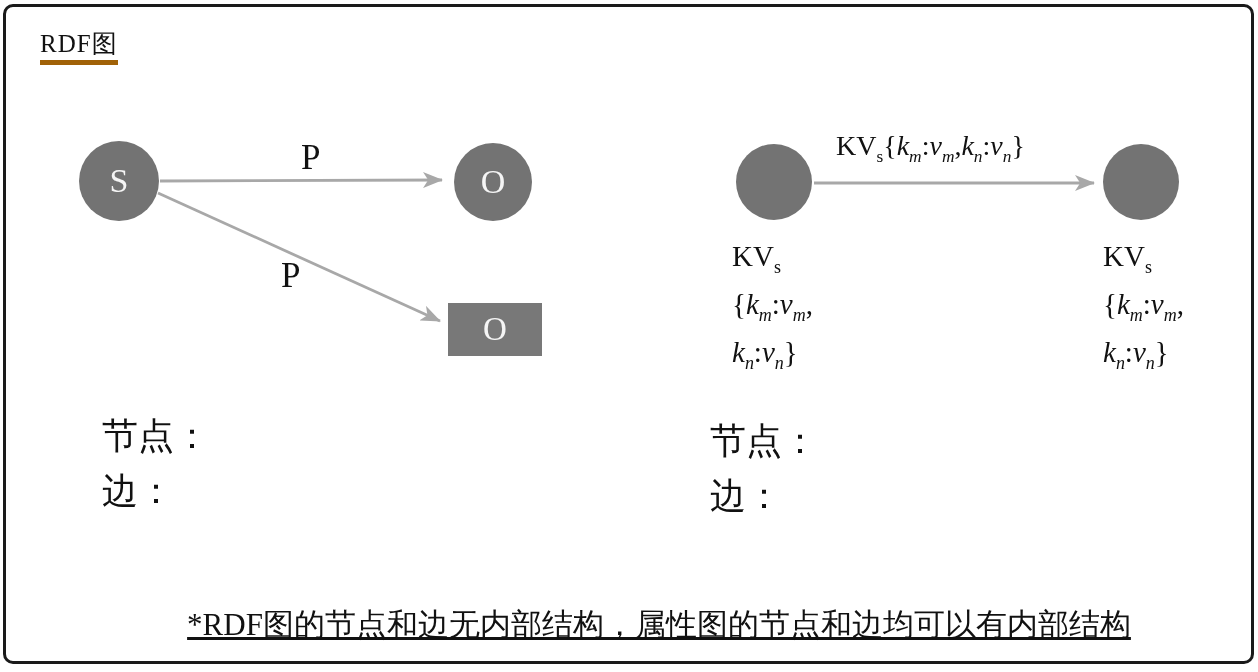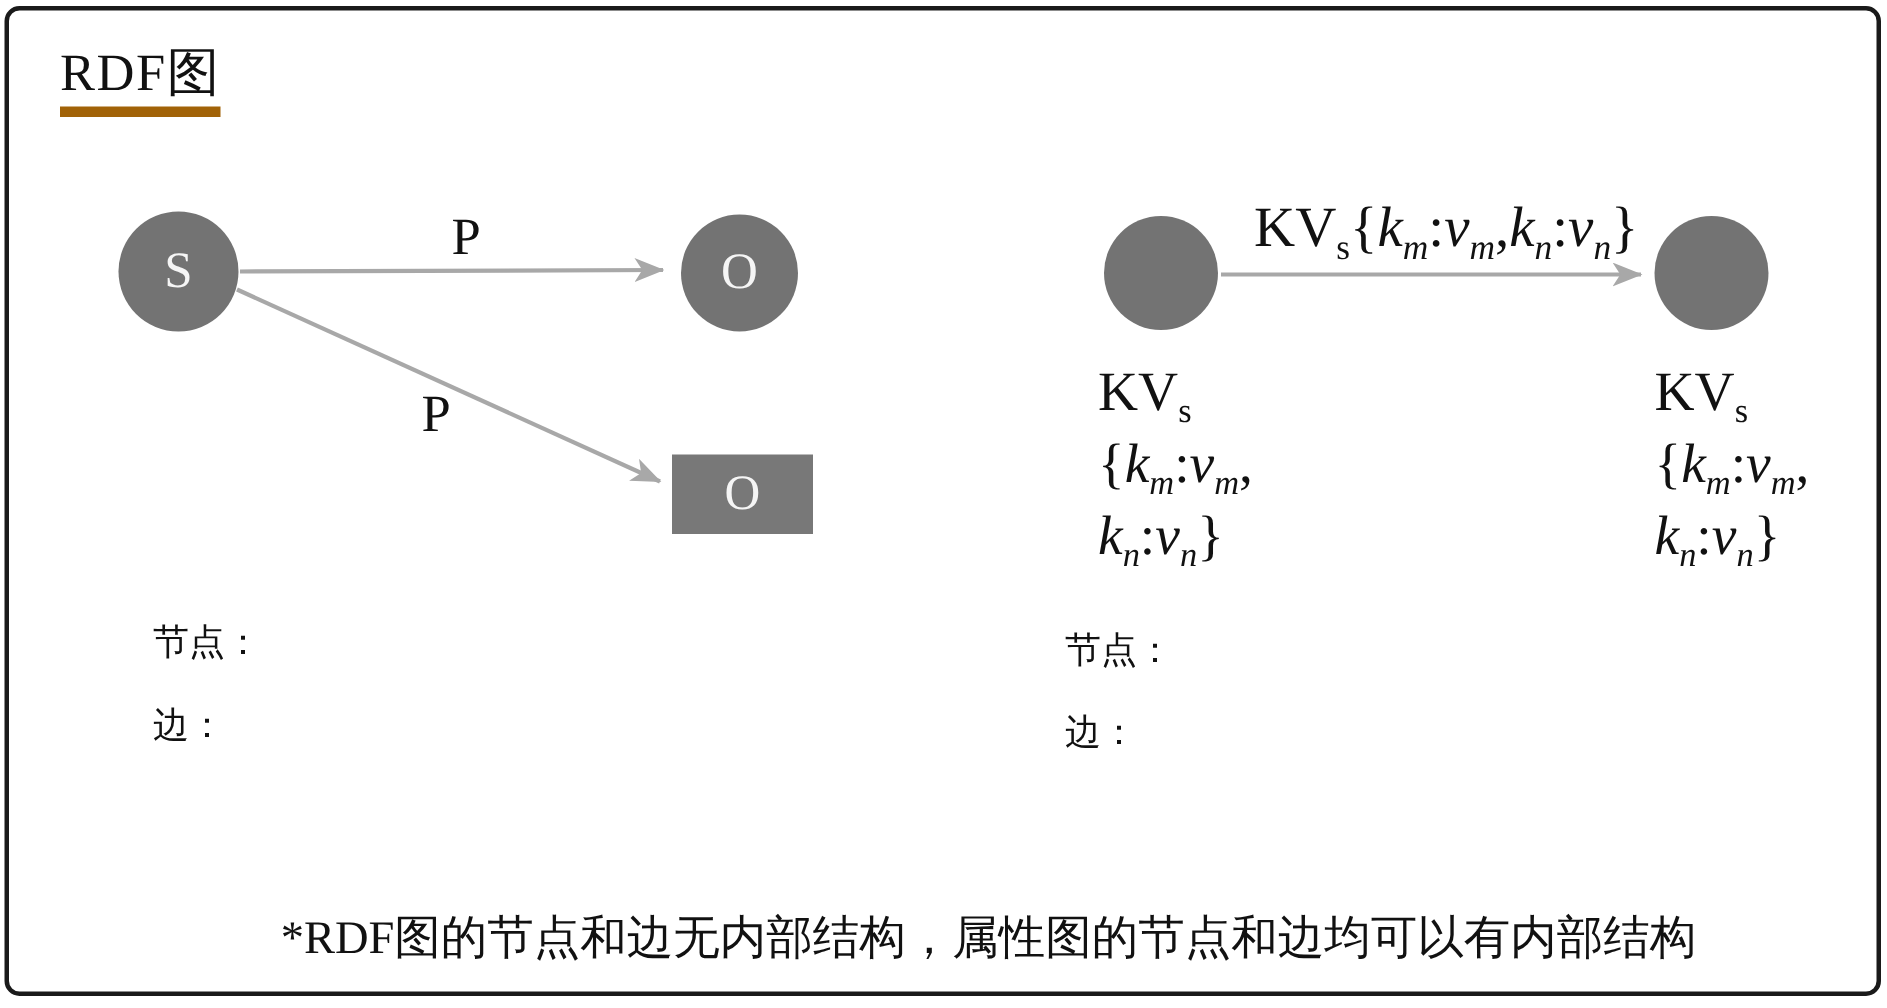--- a/index.html
+++ b/index.html
@@ -7,22 +7,22 @@
     position:relative; width:1258px; height:672px; background:#ffffff;
     font-family:"Liberation Serif","DejaVu Serif",serif; color:#111;
     overflow:hidden;
   }
   .frame {
     position:absolute; left:3px; top:4px; right:4px; bottom:8px;
     border:3px solid var(--border,#1a1a1a); border-radius:10px;
     pointer-events:none;
   }
   .panel-title {
-    position:absolute; font-size:35px; line-height:1.05; letter-spacing:1px;
-    border-bottom:7px solid #a16207; padding-bottom:3px; white-space:nowrap;
+    position:absolute; font-size:25px; line-height:1.05; letter-spacing:1px;
+    border-bottom:5px solid #a16207; padding-bottom:3px; white-space:nowrap;
   }
   .title-left  { left:40px;  top:31px; }
   .title-right { left:731px; top:33px; }
 
   .node-circle {
     position:absolute; border-radius:50%;
     background:var(--node_fill,#737373);
     display:flex; align-items:center; justify-content:center;
     color:var(--node_letter,#f5f5f5); font-size:34px;
   }
@@ -33,39 +33,39 @@
   .node-rect {
     position:absolute; left:448px; top:303px; width:94px; height:53px;
     background:var(--rect_fill,#787878);
     display:flex; align-items:center; justify-content:center;
     color:var(--node_letter,#f5f5f5); font-size:33px;
   }
   .edges { position:absolute; left:0; top:0; width:1258px; height:672px; pointer-events:none; }
   .edge-label { position:absolute; font-size:35px; white-space:nowrap; }
   .p1 { left:301px; top:138px; }
   .p2 { left:281px; top:256px; }
-  .edge-formula { position:absolute; left:836px; top:130px; font-size:38px; white-space:nowrap; }
+  .edge-formula { position:absolute; left:836px; top:130px; font-size:28px; white-space:nowrap; }
   sub { font-size:0.62em; }
   .it { font-style:italic; }
 
-  .kv-block { position:absolute; font-size:37px; }
+  .kv-block { position:absolute; font-size:29px; }
   .kv-block > div { height:48px; white-space:nowrap; }
   .kv-left  { left:732px;  top:240px; }
   .kv-right { left:1103px; top:240px; }
 
-  .legend { position:absolute; font-size:24px; }
+  .legend { position:absolute; font-size:36px; }
   .legend-left  { left:102px; top:412px; }
   .legend-right { left:710px; top:417px; }
   .legend-row { display:flex; height:55px; align-items:flex-start; white-space:nowrap; }
   .legend-label { flex:0 0 95px; }
   .legend-right .legend-label { flex-basis:92px; }
 
   .footnote {
     position:absolute; left:0; right:0; top:604px; text-align:center;
-    font-size:31px; padding-left:60px; white-space:nowrap;
+    font-size:31px; padding-left:60px; white-space:nowrap;text-decoration:underline;
   }
 </style>
 </head>
 <body>
 
 <div class="canvas">
   <div class="frame"></div>
 
   <div class="panel-title title-left">RDF图</div>
 

